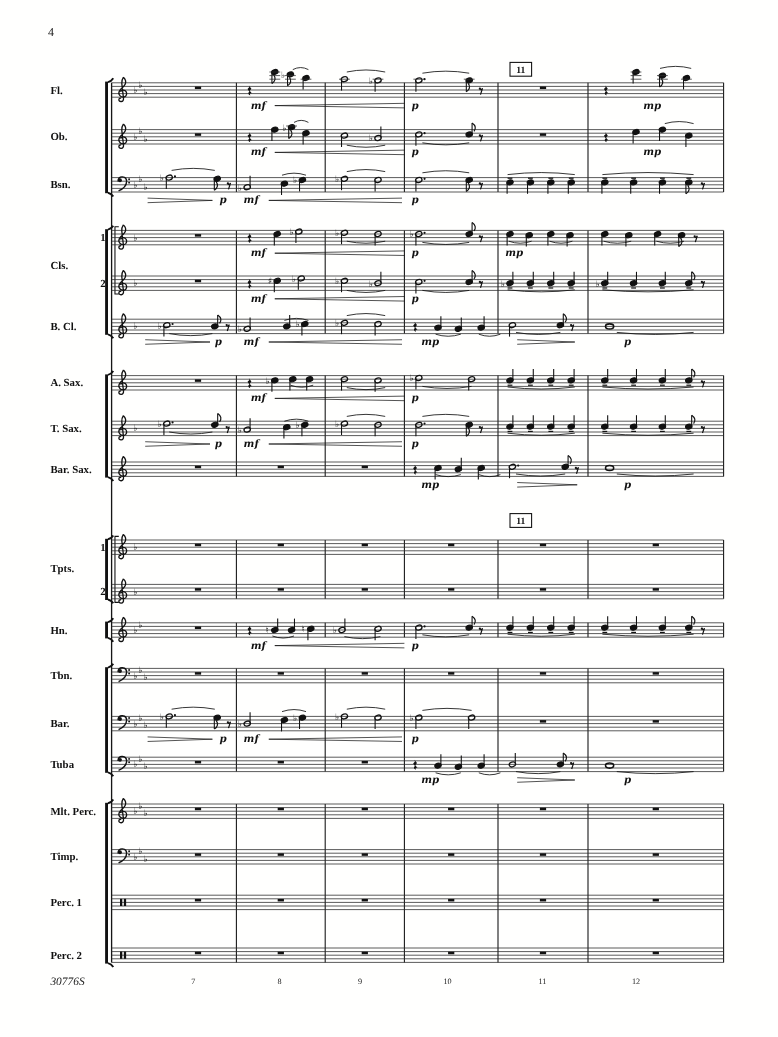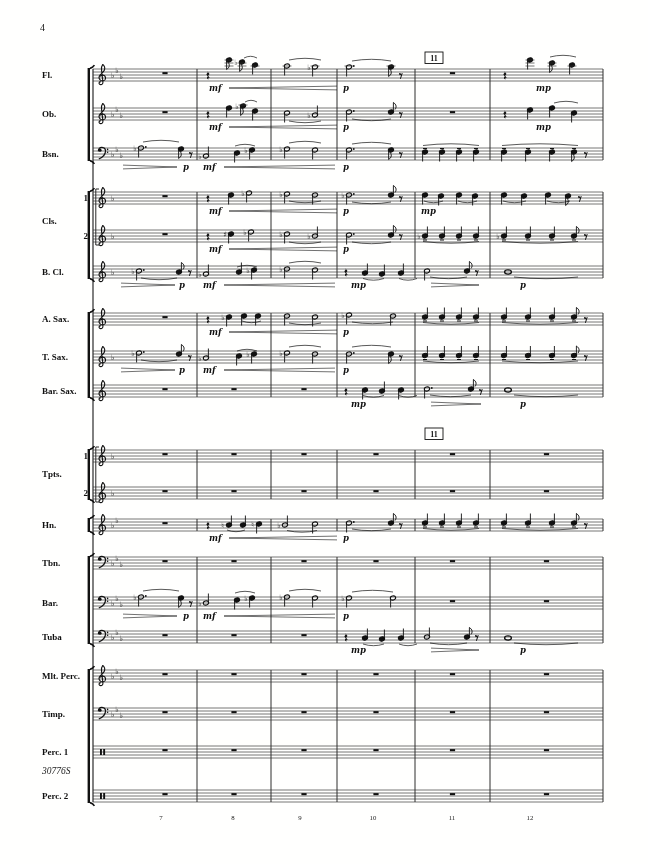--- a/index.html
+++ b/index.html
@@ -1,19 +1,19 @@
 <!DOCTYPE html>
 <html><head>
 <meta charset="utf-8">
 <style>
   html,body{margin:0;padding:0;background:#e8e8e8;}
   .page{position:relative;width:648px;height:864px;background:#fffffe;margin:0 auto;
         font-family:"Liberation Serif", serif; overflow:hidden;}
   .pagenum{position:absolute;left:40px;top:22px;font-size:10px;color:#1a1a1a;}
-  .plate{position:absolute;left:42px;top:766px;font-size:9.5px;font-style:italic;color:#1a1a1a;}
+  .plate{position:absolute;left:42px;top:814px;font-size:9.5px;font-style:italic;color:#1a1a1a;}
   svg{position:absolute;left:0;top:0;}
   .sl{stroke:#2c2c2c;stroke-width:0.65;}
   .bar{stroke:#161616;stroke-width:0.9;}
   .sys{stroke:#161616;stroke-width:1.1;}
   .stem{stroke:#111;stroke-width:0.9;}
   .flag{stroke:#111;stroke-width:1;fill:none;}
   .slur{stroke:#111;stroke-width:0.7;fill:none;}
   .hp{stroke:#111;stroke-width:0.6;}
   .ten{stroke:#111;stroke-width:1;}
   .clef{stroke:#111;stroke-width:1.1;fill:none;}

